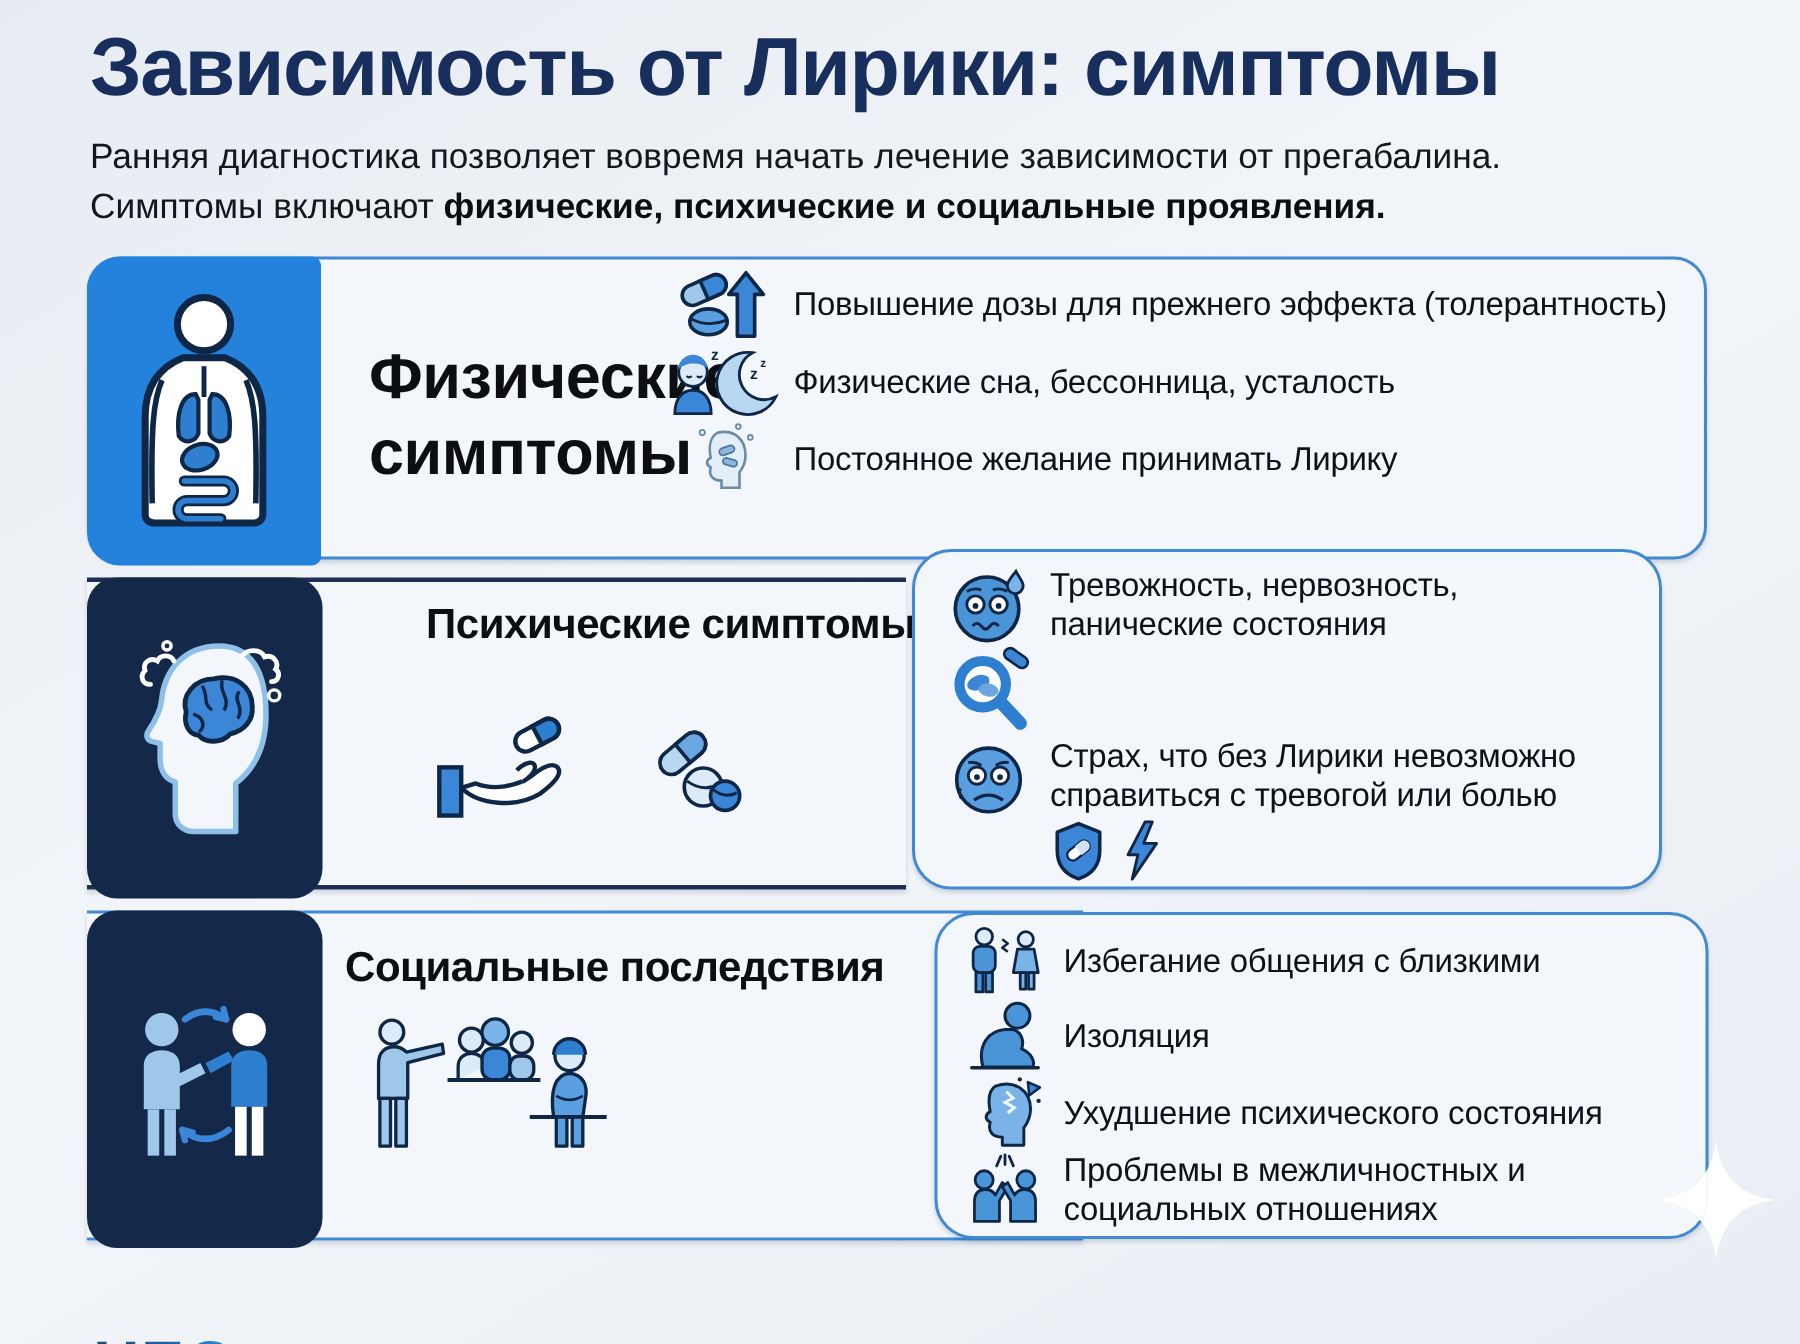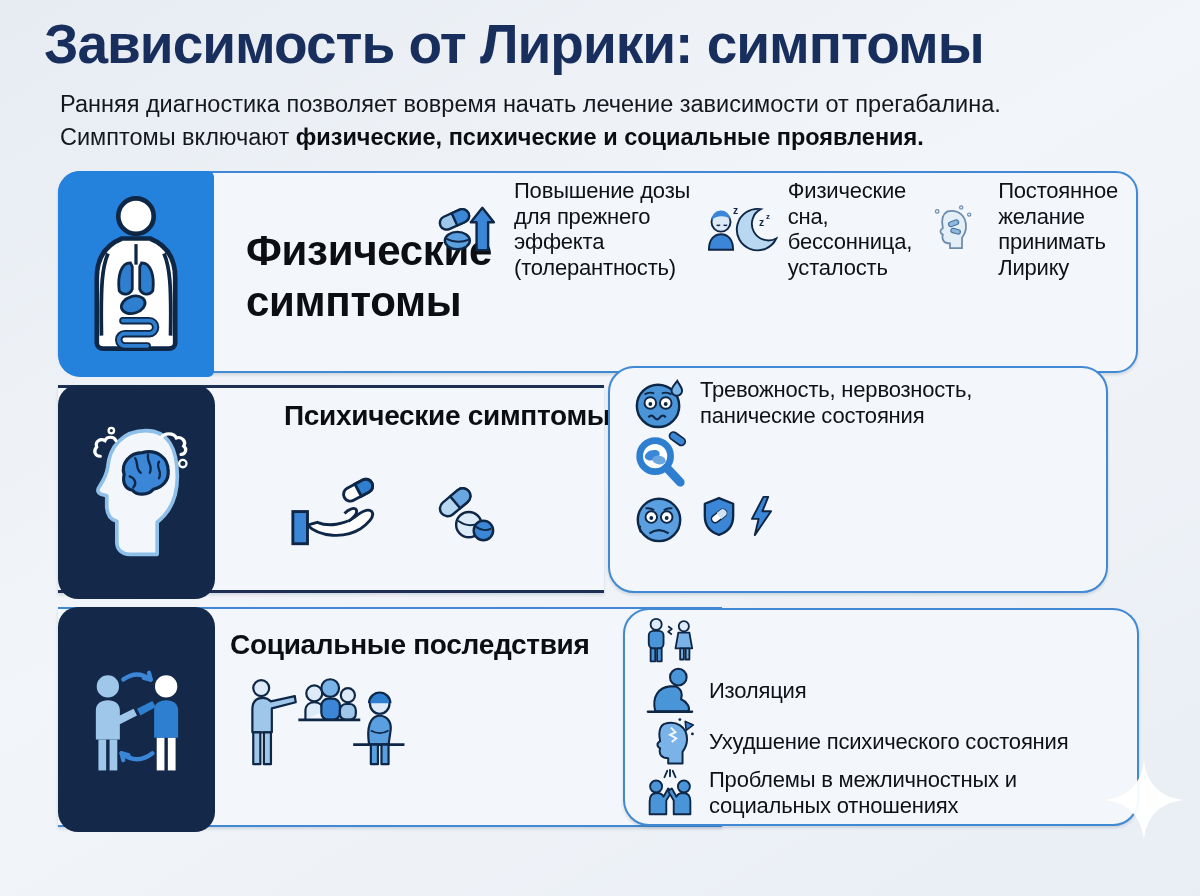--- a/index.html
+++ b/index.html
@@ -2,43 +2,43 @@
 <html><head>
 <meta charset="utf-8">
 <style>
   * { box-sizing: border-box; margin: 0; padding: 0; }
   html,body { width:1200px; }
   body { font-family:"Liberation Sans", sans-serif; }
   .stage { position:relative; width:1200px; height:896px; overflow:hidden;
            background:linear-gradient(150deg,#e7ecf2 0%,#f2f5f9 45%,#e9eef4 100%); }
 
   
-  .h1 { position:absolute; left:44px; top:12px; font-size:55px; font-weight:800;
+  .h1 { position:absolute; left:60px; top:12px; font-size:55px; font-weight:800;
         color:#182f5e; letter-spacing:-1px; }
   .subtitle { position:absolute; left:60px; top:88px; font-size:23.5px; color:#14171c;
               line-height:1.42; width:1090px; }
   .subtitle .b { font-weight:bold; color:#0b0d10;margin-top:32px; }
 
   
   .card { position:absolute; background:#f3f6fa; box-shadow:0 2px 3px rgba(15,40,80,.15); }
   .iconbox { position:absolute; display:flex; align-items:center; justify-content:center; }
   .item { display:flex; align-items:center; }
   .ic  { flex:none; display:flex; align-items:center; justify-content:center; }
   .tx  { font-size:22px; color:#0e1217; line-height:1.16; letter-spacing:-0.2px; }
   h2   { color:#0c0e12; letter-spacing:-0.3px; }
 
   
   .sec1 { left:58px; top:171px; width:1080px; height:202px;
           border:2px solid #4289d4; border-radius:22px; }
   .sec1 .iconbox { left:-2px; top:-2px; width:156px; height:206px;
           background:#2481dc; border-radius:22px 6px 6px 22px; }
   .sec1 h2 { position:absolute; left:186px; top:52px; width:230px;
           font-size:42px; font-weight:700; line-height:1.22; }
-  .sec1-items { position:absolute; left:368px; top:5px; width:690px;
-          display:flex; flex-direction:row; }
+  .sec1-items { position:absolute; left:383px; top:5px; width:690px;
+          display:flex; flex-direction:column; }
   .sec1-items .item { min-height:46px; gap:10px; }
   .sec1-items .ic { width:76px; }
   .w440 { max-width:440px; }
 
   
   .sec2t { left:58px; top:385px; width:546px; height:208px;
            border-top:3px solid #1d2f52; border-bottom:3px solid #1d2f52; }
   .sec2t .iconbox { left:0; top:-3px; width:157px; height:214px;
            background:#142949; border-radius:20px; }
   .sec2t h2 { position:absolute; left:226px; top:12px; font-size:28px;
@@ -219,20 +219,21 @@
         <circle cx="19" cy="25" r="6" fill="#fff" stroke="#0f2747" stroke-width="2"></circle>
         <circle cx="35" cy="25" r="6" fill="#fff" stroke="#0f2747" stroke-width="2"></circle>
         <circle cx="19" cy="26" r="2" fill="#0f2747"></circle>
             <circle cx="35" cy="26" r="2" fill="#0f2747"></circle>
         <path d="M13,16 q5,-1 9,2 M41,16 q-5,-1 -9,2" fill="none" stroke="#0f2747" stroke-width="2"></path>
         <path d="M17,42 Q27,35 37,42" fill="none" stroke="#0f2747" stroke-width="2.2"></path>
         <path d="M8,34 q-2,4 0,7" fill="none" stroke="#0f2747" stroke-width="1.5"></path>
       </svg>
         </span>
       <span>
+        <span class="tx mw400" style="display:block">Страх, что без Лирики невозможно справиться с тревогой или болью</span>
         <span class="subicons">
           <svg width="34" height="42" viewBox="0 0 36 44">
             <path d="M18,3 L33,9 V22 C33,33 27,39 18,42 C9,39 3,33 3,22 V9 Z" fill="#3b86d6" stroke="#0f2747" stroke-width="2.5" stroke-linejoin="round"></path>
             <g transform="rotate(-38 18 22)">
                 <rect x="9" y="18" width="18" height="8" rx="4" fill="#fff" stroke="#0f2747" stroke-width="1.6"></rect>
                 <path d="M18,18 h5 a4,4 0 0 1 0,8 h-5 z" fill="#cfe3f5"></path>
               </g>
           </svg>
           <svg width="27" height="42" viewBox="0 0 28 44">
             <path d="M16,2 L4,25 H11 L7,42 L24,17 H15 L21,2 Z" fill="#3b86d6" stroke="#0f2747" stroke-width="2" stroke-linejoin="round"></path>
@@ -297,20 +298,21 @@
           <rect x="7" y="34" width="5" height="14" fill="#4a94d8"></rect>
           <rect x="14" y="34" width="5" height="14" fill="#4a94d8"></rect>
           <circle cx="43" cy="10" r="5.5" fill="#dcebf7"></circle>
           <path d="M37,17 H49 L52,34 H34 Z" fill="#7ab3e8"></path>
           <rect x="39" y="34" width="4" height="12" fill="#7ab3e8"></rect>
           <rect x="45" y="34" width="4" height="12" fill="#7ab3e8"></rect>
           <path d="M26,10 l4,3 -4,3 4,3" fill="none" stroke-width="1.8"></path>
         </g>
       </svg>
         </span>
+      <span class="tx">Избегание общения с близкими</span>
     </div>
     <div class="item">
       <span class="ic">
           <svg width="52" height="48" viewBox="0 0 56 52">
         <path d="M12,48 C8,32 16,22 28,21 L34,21 C40,23 42,29 40,35 C47,38 50,44 48,48 Z" fill="#4a94d8" stroke="#0f2747" stroke-width="2.2" stroke-linejoin="round"></path>
         <circle cx="37" cy="11" r="9" fill="#4a94d8" stroke="#0f2747" stroke-width="2.2"></circle>
         <path d="M4,48.5 H52" fill="none" stroke="#0f2747" stroke-width="2.5" stroke-linecap="round"></path>
       </svg>
         </span>
       <span class="tx">Изоляция</span>

